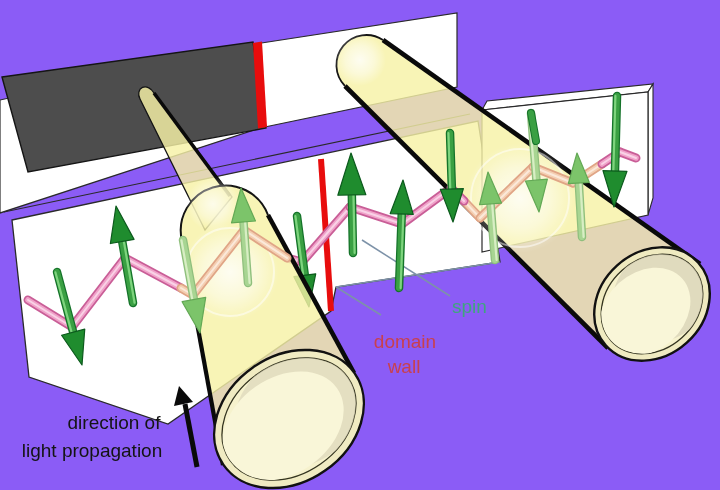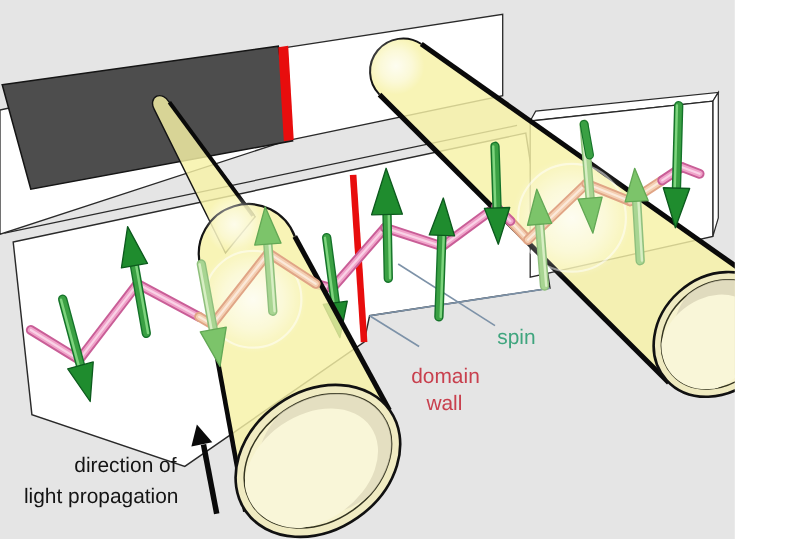--- a/index.html
+++ b/index.html
@@ -1,16 +1,16 @@
 <!DOCTYPE html>
 <html><head>
 <meta charset="utf-8">
 <style>
   html,body{margin:0;padding:0;background:#ffffff;}
-  .stage{position:relative;width:668px;height:490px;background:#e5e5e5;overflow:hidden;
+  .stage{position:relative;width:720px;height:490px;background:#8b5cf6;overflow:hidden;
          font-family:"Liberation Sans", sans-serif;}
   svg{display:block}
   text{font-family:"Liberation Sans", sans-serif;}
   .lbl-big{font-size:19px;fill:#141414;}
   .lbl-mid{font-size:19px;}
 </style>
 </head>
 <body>
 
 <div class="stage">

